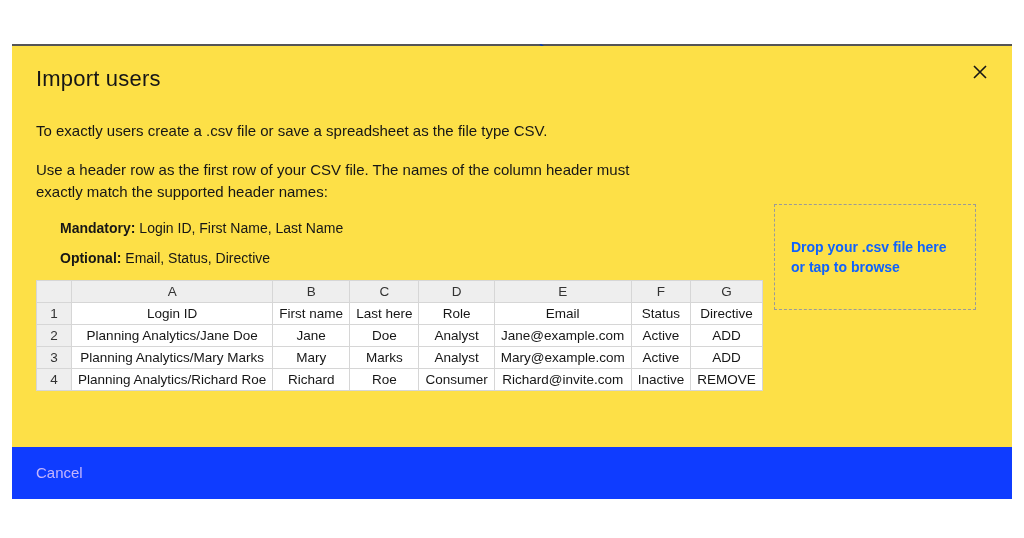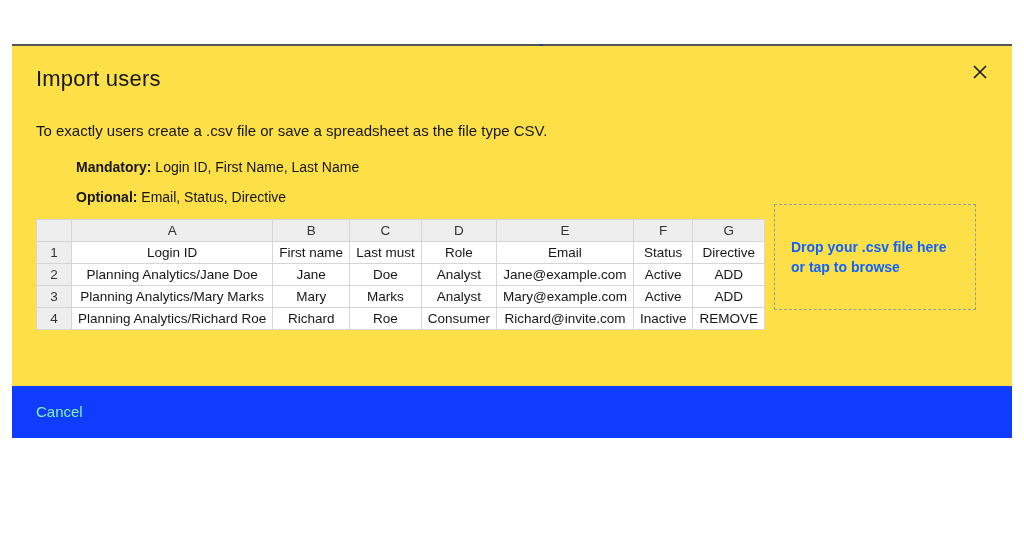--- a/index.html
+++ b/index.html
@@ -4,31 +4,31 @@
 <style>
   html,body{margin:0;padding:0;font-family:"Helvetica Neue",Arial,sans-serif;color:#161616;background:#fff}
   .stage{width:1024px;height:538px;position:relative;box-sizing:border-box;padding:0 12px}
   .topline{border-top:2px solid #555;margin-top:44px}
   .panel{background:#fde047;position:relative;padding:20px 24px 56px 24px}
   .title{font-size:22px;font-weight:400;margin:0 0 28px 0;letter-spacing:.2px}
   .close{position:absolute;top:18px;right:24px;cursor:pointer}
   .close svg{width:16px;height:16px}
   .desc{font-size:15px;line-height:1.5;margin:0 0 16px 0;max-width:640px}
   .fields{margin:14px 0 0 24px;font-size:14px}
-  .fields p{margin:0 0 14px 16px}
+  .fields p{margin:0 0 14px 0}
   .fields b{font-weight:700}
   .sheet{margin-top:12px;border-collapse:collapse;font-size:13.5px;background:#fff}
   .sheet th,.sheet td{border:1px solid #d6d6d6;padding:3px 6px;text-align:center;white-space:nowrap}
   .sheet th{background:#eeeeee;font-weight:400;text-align:center;color:#333}
   .sheet .rn{background:#eeeeee;text-align:center;width:22px;color:#333}
   .sheet .corner{background:#eeeeee;width:22px}
   .drop{position:absolute;top:158px;right:36px;width:202px;height:106px;border:1px dashed #9a9a9a;display:flex;align-items:center;justify-content:flex-start;padding:16px 16px;box-sizing:border-box;cursor:pointer}
   .drop span{color:#0f62fe;font-size:14px;font-weight:600;line-height:1.45}
   .footer{background:#0f3cff;height:52px;display:flex;align-items:center}
-  .cancel{color:#86efac;font-size:15px;padding:0 24px;cursor:pointer}
+  .cancel{color:#c4b5fd;font-size:15px;padding:0 24px;cursor:pointer}
   
   .arrow{position:absolute;left:0;top:0;pointer-events:none}
 </style>
 </head>
 <body>
 
 <div class="stage">
   <svg class="arrow" width="1024" height="538">
     <defs>
       <marker id="ah" markerWidth="10" markerHeight="10" refX="8" refY="3" orient="auto">
@@ -45,20 +45,21 @@
 
     <div class="close">
       <span>
         <svg viewBox="0 0 16 16">
             <path d="M2 2 L14 14 M14 2 L2 14" stroke="#161616" stroke-width="1.6"></path>
           </svg>
       </span>
     </div>
 
     <p class="desc">To exactly users create a .csv file or save a spreadsheet as the file type CSV.</p>
+    <p class="desc">Use a header row as the first row of your CSV file. The names of the column header must exactly match the supported header names:</p>
 
     <div class="fields">
       <p>
         <b>Mandatory:</b>
         <span>Login ID, First Name, Last Name</span>
       </p>
       <p>
         <b>Optional:</b>
         <span>Email, Status, Directive</span>
       </p>
@@ -73,21 +74,21 @@
             <th>C</th>
             <th>D</th>
             <th>E</th>
             <th>F</th>
             <th>G</th>
           </tr>
           <tr>
             <td class="rn">1</td>
             <td>Login ID</td>
             <td>First name</td>
-            <td>Last must</td>
+            <td>Last here</td>
             <td>Role</td>
             <td>Email</td>
             <td>Status</td>
             <td>Directive</td>
           </tr>
           <tr>
             <td class="rn">2</td>
             <td>Planning Analytics/Jane Doe</td>
             <td>Jane</td>
             <td>Doe</td>

